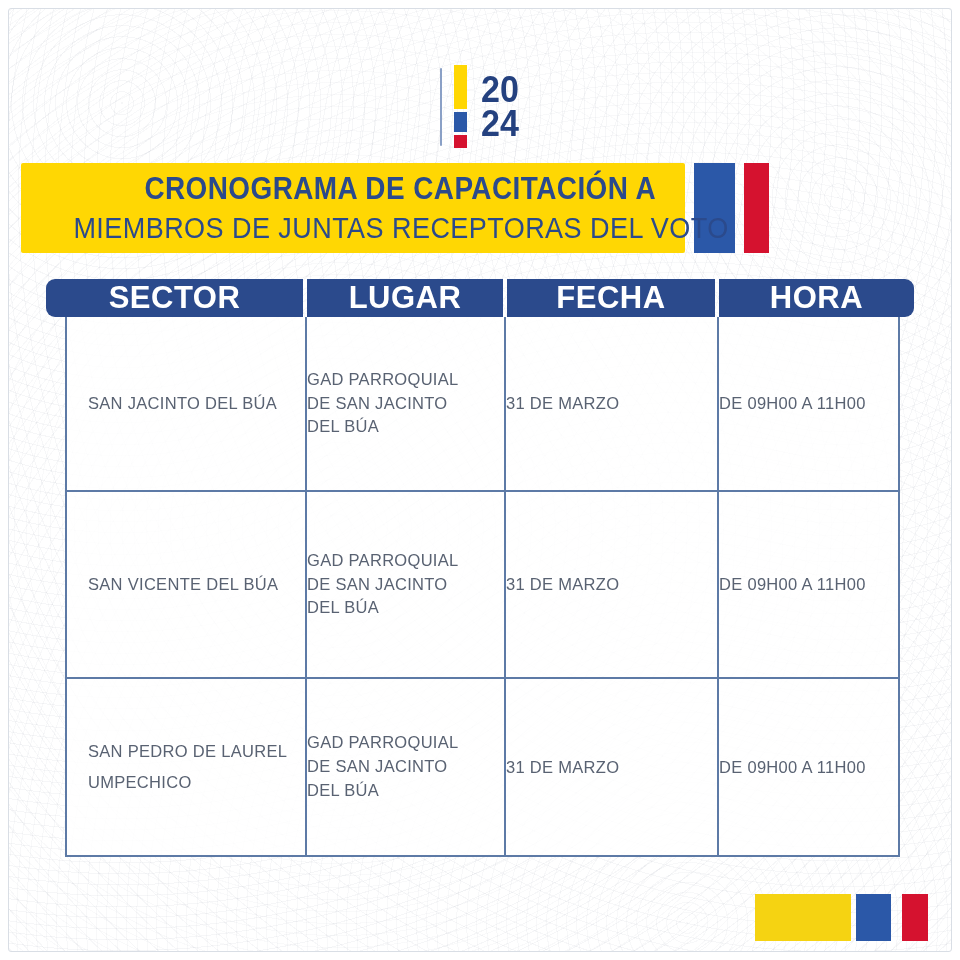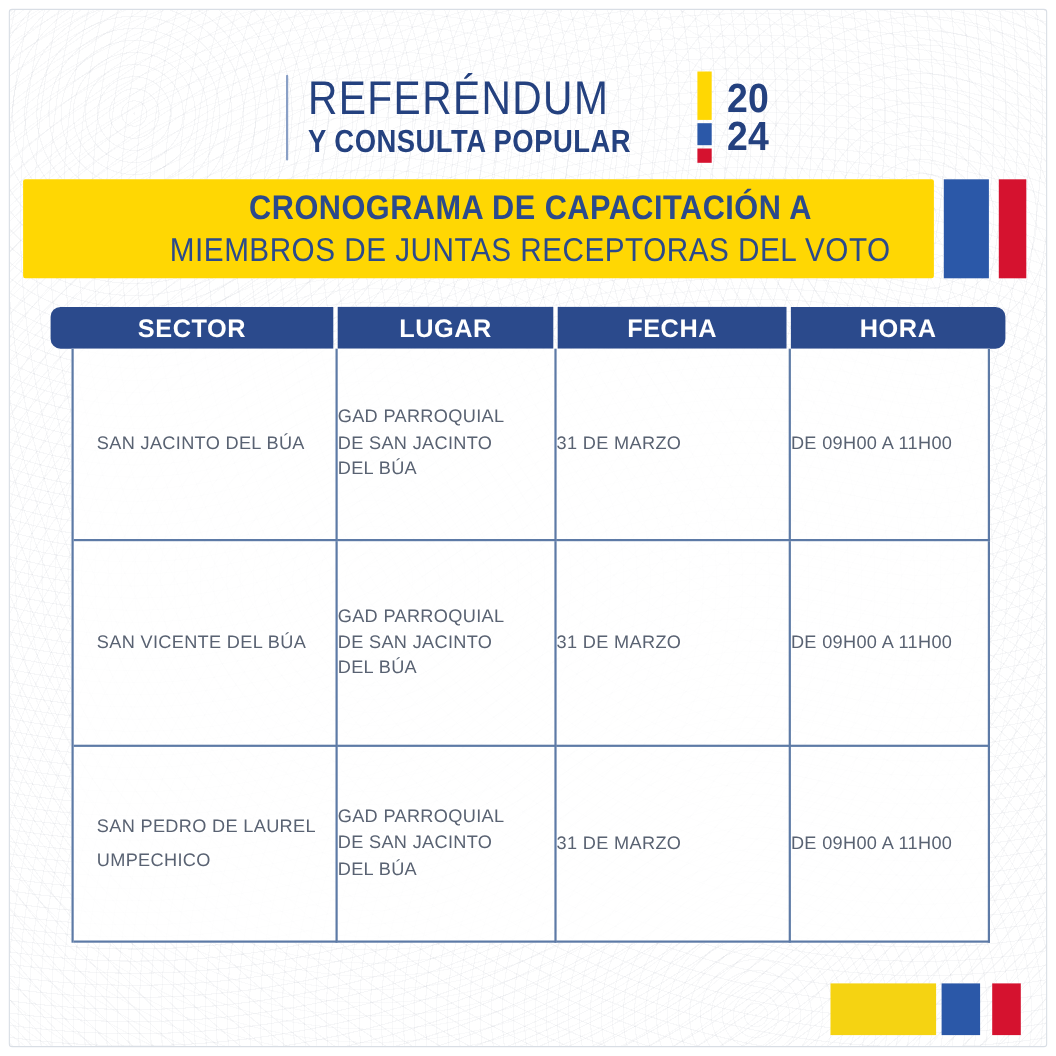--- a/index.html
+++ b/index.html
@@ -48,42 +48,42 @@
   .flag-seg-red{height:13px;background:#D5122F;margin-top:3px;}
   .year-block{display:flex;flex-direction:column;margin-left:-4px;}
   .year-line{
     font-size:37px;font-weight:bold;color:#24417F;line-height:.92;
     transform:scaleX(.92);transform-origin:left center;
   }
 
   
   .banner-row{top:154px;left:12px;height:90px;display:flex;}
   .banner-main{
-    width:828px;height:100%;background:#FFD703;border-radius:2px;
+    width:664px;height:100%;background:#FFD703;border-radius:2px;
     display:flex;flex-direction:column;justify-content:center;align-items:center;
     padding-left:95px;box-sizing:border-box;
   }
   .banner-line1{
     font-size:31px;font-weight:bold;color:#2B4A8C;letter-spacing:.5px;
     transform:scaleX(.9);white-space:nowrap;line-height:1.25;
   }
   .banner-line2{
     font-size:30px;font-weight:400;color:#2B4A8C;letter-spacing:.5px;
     transform:scaleX(.9);white-space:nowrap;line-height:1.25;
   }
   .banner-bar-blue{width:41px;height:100%;background:#2B58A8;margin-left:9px;}
   .banner-bar-red{width:25px;height:100%;background:#D5122F;margin-left:9px;}
 
   
   .thead{
     top:270px;left:37px;width:868px;height:38px;
     display:grid;grid-template-columns:257px 196px 208px 195px;column-gap:4px;
   }
   .th{
-    background:#2B4A8C;color:#ffffff;font-weight:bold;font-size:23px;letter-spacing:.5px;
+    background:#2B4A8C;color:#ffffff;font-weight:bold;font-size:31px;letter-spacing:.5px;
     display:flex;align-items:center;justify-content:center;
   }
   .th:first-child{border-radius:9px 0 0 9px;}
   .th:last-child{border-radius:0 9px 9px 0;}
 
   
   .tbody{
     top:308px;left:56px;
     display:grid;grid-template-columns:240px 199px 213px 181px;
     grid-template-rows:175px 187px 178px;
@@ -110,24 +110,20 @@
   .footer-flag-blue{top:885px;left:847px;width:35px;height:47px;background:#2B58A8;}
   .footer-flag-red{top:885px;left:893px;width:26px;height:47px;background:#D5122F;}
 </style>
 </head>
 <body>
 
 <div class="card">
 
   <div class="layer brand-row">
     <div class="brand-divider"></div>
-    <div class="title-block">
-      <span class="title-line1">REFERÉNDUM</span>
-      <span class="title-line2">Y CONSULTA POPULAR</span>
-    </div>
     <div class="flag-stripe">
       <div class="flag-seg-yellow"></div>
       <div class="flag-seg-blue"></div>
       <div class="flag-seg-red"></div>
     </div>
     <div class="year-block">
       <span class="year-line">20</span>
       <span class="year-line">24</span>
     </div>
   </div>

